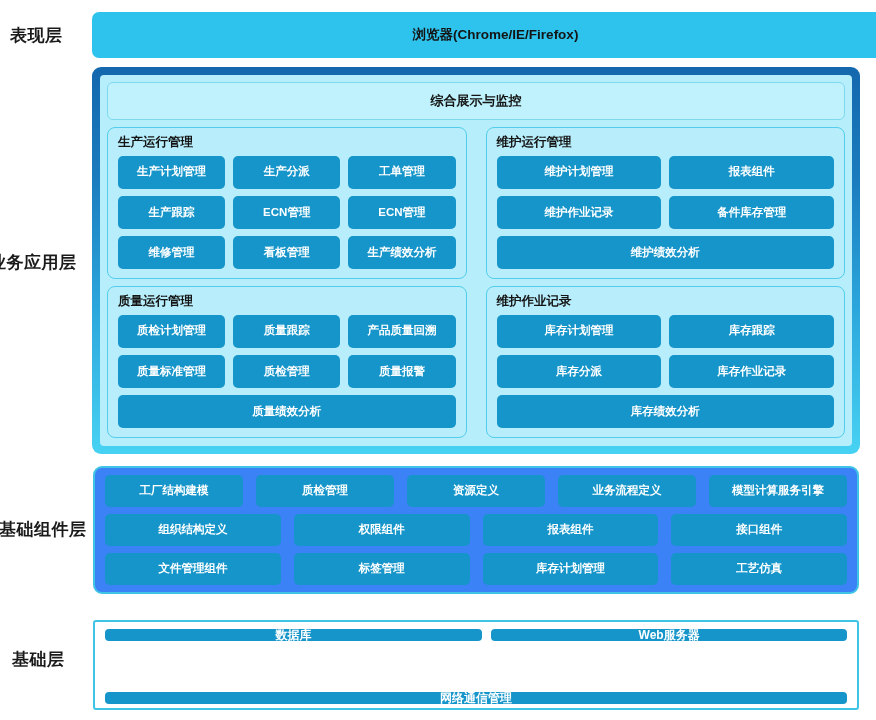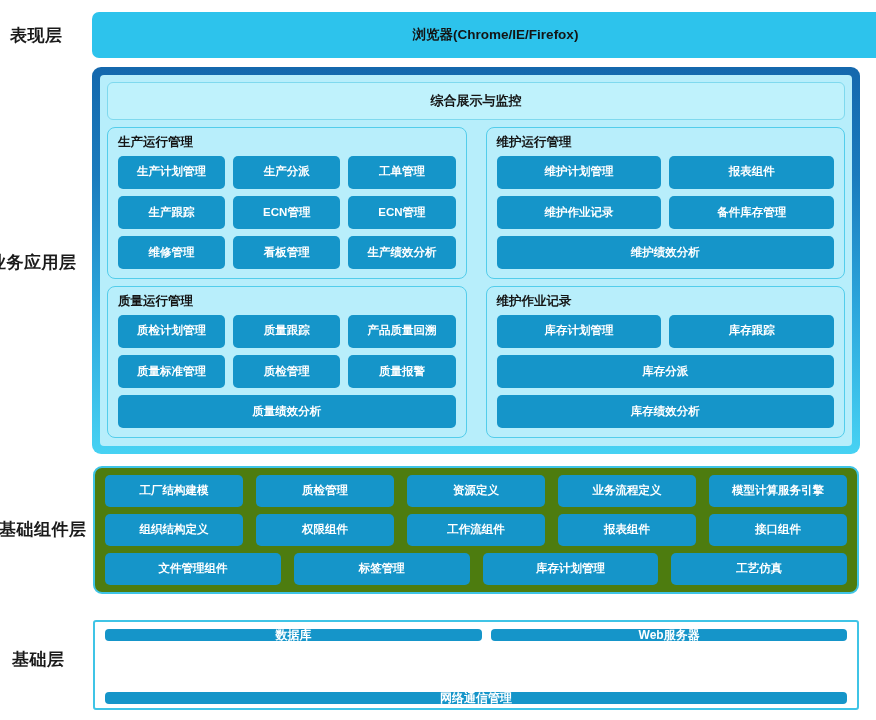--- a/index.html
+++ b/index.html
@@ -139,21 +139,21 @@
   .chip.w1 { flex: 1 1 0; }
   .chip.full { flex: 1 1 100%; }
 
   
   .comp-frame {
     position: absolute;
     left: 93px; top: 466px;
     width: 766px; height: 128px;
     border: 2px solid #3fc4e6;
     border-radius: 9px;
-    background: #4d7c0f;
+    background: #3b82f6;
     padding: 7px 10px;
     display: flex;
     flex-direction: column;
     gap: 7px;
   }
   .comp-row {
     display: flex;
     gap: 13px;
     flex: 1 1 0;
   }
@@ -290,20 +290,21 @@
 
           <div class="module-group">
             <div class="group-title">维护作业记录</div>
             <div class="group-grid">
               <div class="grid-line">
                 <div class="chip w1">库存计划管理</div>
                 <div class="chip w1">库存跟踪</div>
               </div>
               <div class="grid-line">
                 <div class="chip w1">库存分派</div>
+                <div class="chip w1">库存作业记录</div>
               </div>
               <div class="grid-line">
                 <div class="chip full">库存绩效分析</div>
               </div>
             </div>
           </div>
 
         </div>
 
       </div>
@@ -316,21 +317,20 @@
     <div class="comp-row">
       <div class="comp-chip">工厂结构建模</div>
       <div class="comp-chip">质检管理</div>
       <div class="comp-chip">资源定义</div>
       <div class="comp-chip">业务流程定义</div>
       <div class="comp-chip">模型计算服务引擎</div>
     </div>
     <div class="comp-row">
       <div class="comp-chip">组织结构定义</div>
       <div class="comp-chip">权限组件</div>
-      <div class="comp-chip">工作流组件</div>
       <div class="comp-chip">报表组件</div>
       <div class="comp-chip">接口组件</div>
     </div>
     <div class="comp-row">
       <div class="comp-chip">文件管理组件</div>
       <div class="comp-chip">标签管理</div>
       <div class="comp-chip">库存计划管理</div>
       <div class="comp-chip">工艺仿真</div>
     </div>
   </div>

